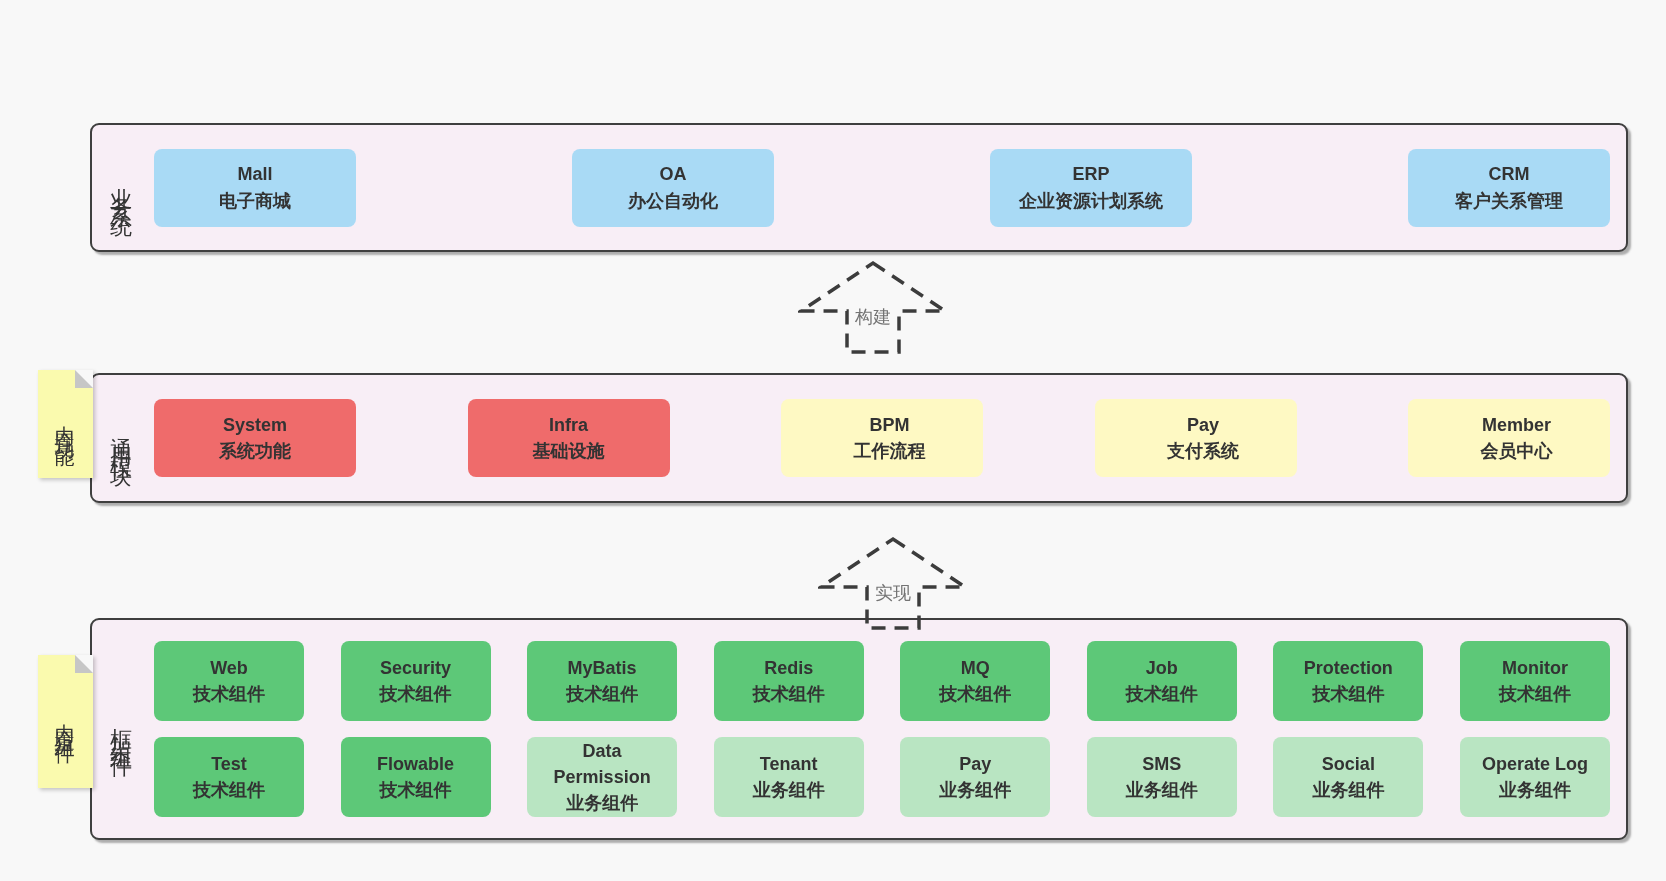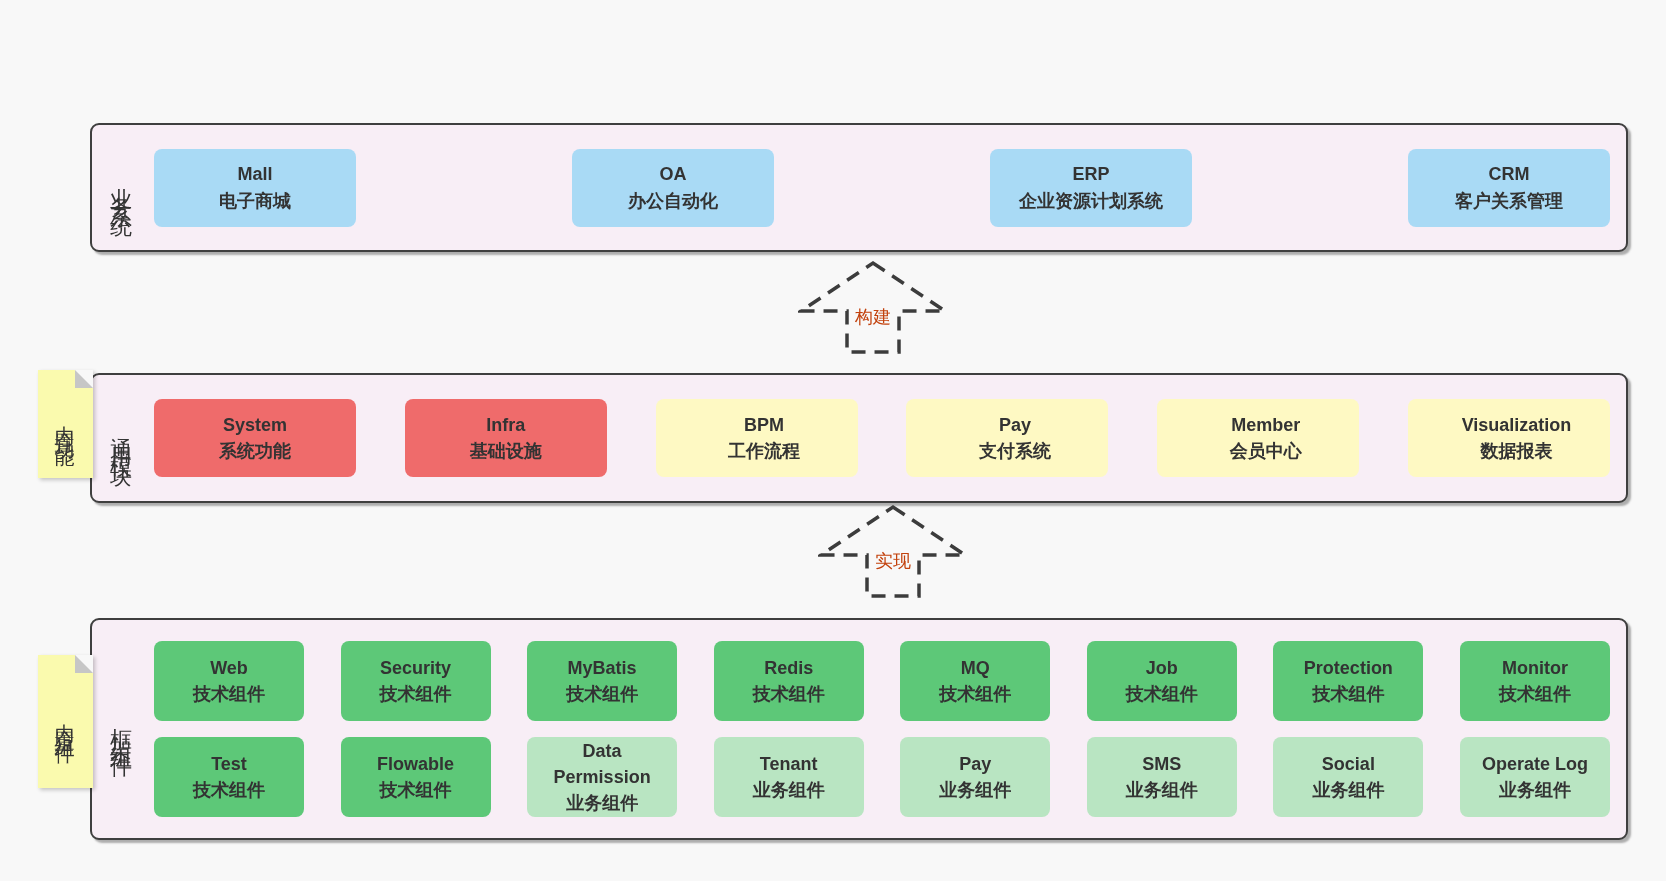--- a/index.html
+++ b/index.html
@@ -97,21 +97,21 @@
   }
   .arrow svg{display:block;}
   .arrow-label{
     position:absolute;
     left:50%;
     top:44px;
     transform:translateX(-50%);
     background:#f8f8f8;
     padding:1px 4px;
     font-size:18px;
-    color:#c2410c;
+    color:#737373;
     white-space:nowrap;
   }
 </style>
 </head>
 <body>
 
 <section class="panel" style="left:90px;top:123px;width:1538px;height:129px;">
   <div class="vlabel">业务系统</div>
   <div class="boxes-area">
     <div class="box big blue">
@@ -160,28 +160,24 @@
       <div>工作流程</div>
     </div>
     <div class="box big pink">
       <div>Pay</div>
       <div>支付系统</div>
     </div>
     <div class="box big pink">
       <div>Member</div>
       <div>会员中心</div>
     </div>
-    <div class="box big pink">
-      <div>Visualization</div>
-      <div>数据报表</div>
-    </div>
   </div>
 </section>
 
-<div class="arrow" style="left:818px;top:504px;">
+<div class="arrow" style="left:818px;top:536px;">
   <svg width="150" height="96" viewBox="0 0 150 96">
     <path d="M75,3 L147,51 L101,51 L101,92 L49,92 L49,51 L3,51 Z" fill="none" stroke="#3c3c3c" stroke-width="3.5" stroke-dasharray="14 9"></path>
   </svg>
   <div class="arrow-label">实现</div>
 </div>
 
 <div class="sticky" style="left:38px;top:655px;width:55px;height:133px;">
   <div class="vlabel">内置组件</div>
 </div>
 

